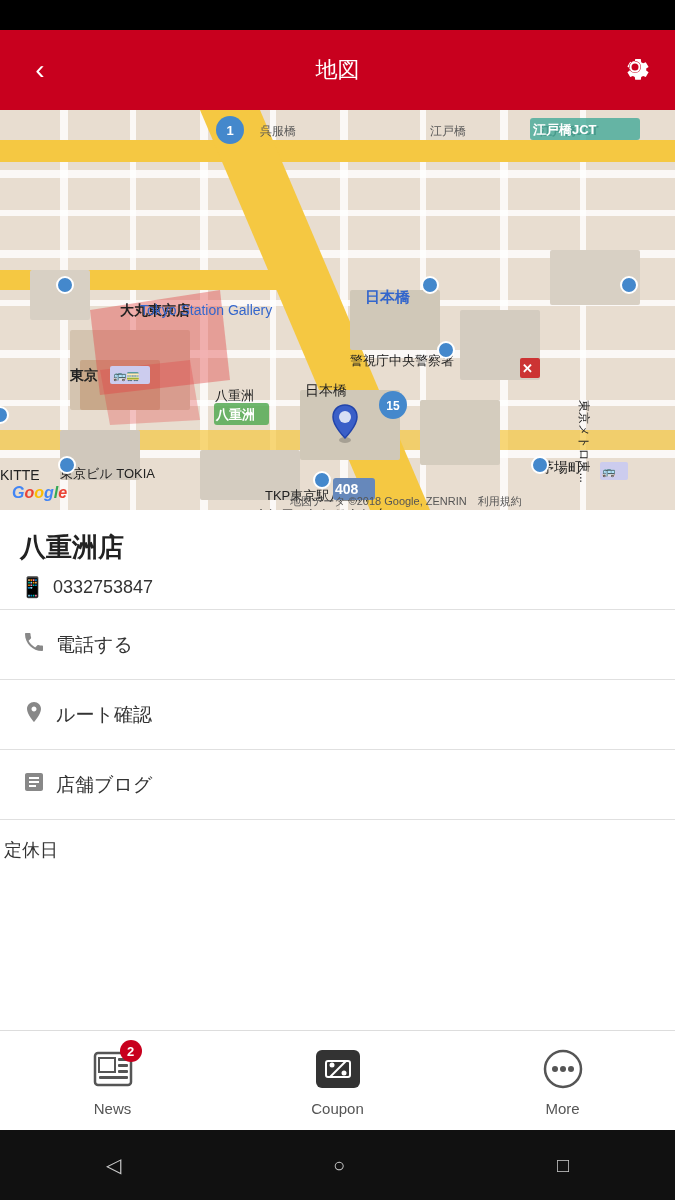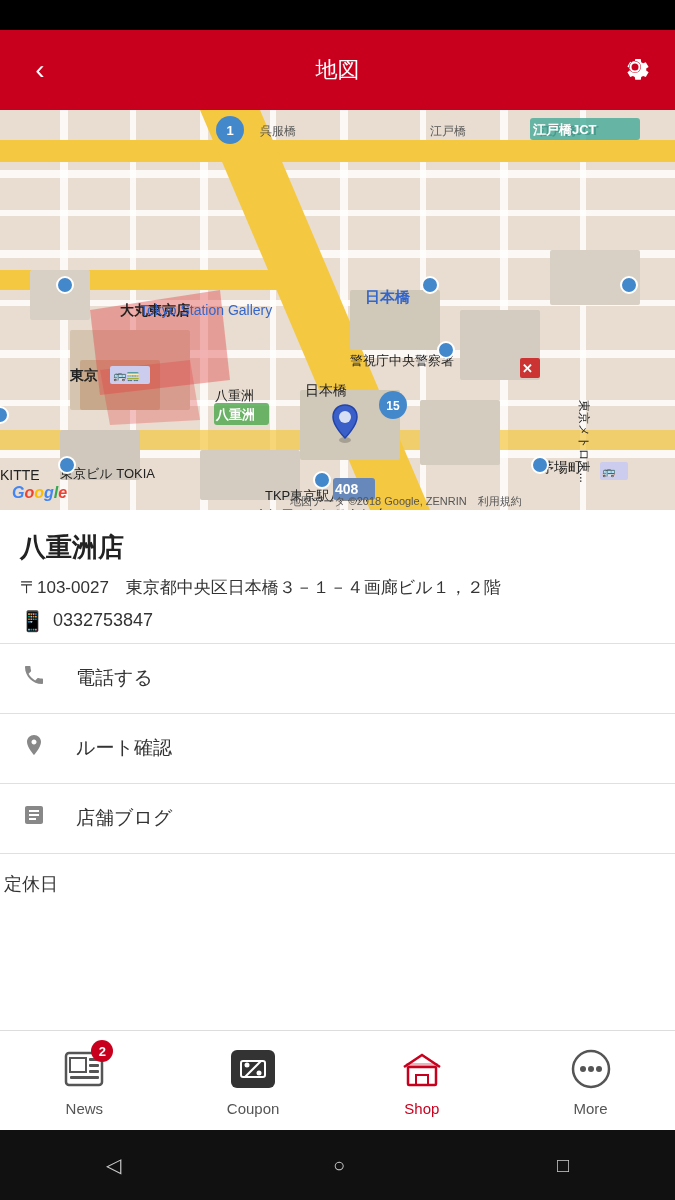--- a/index.html
+++ b/index.html
@@ -90,21 +90,21 @@
     }
 
     
     .action-row {
       display: flex;
       align-items: center;
       padding: 0 20px;
       height: 70px;
       border-bottom: 1px solid #e0e0e0;
       cursor: pointer;
-      gap: 28px;
+      gap: 8px;
     }
     .action-icon {
       font-size: 22px;
       color: #888;
       width: 28px;
       text-align: center;
     }
     .action-label {
       font-size: 19px;
       color: #333;
@@ -321,23 +321,20 @@
     <text x="12" y="388" fill="#555" font-size="16" font-family="sans-serif" font-style="italic" font-weight="bold">
       <tspan fill="#4285F4">G</tspan><tspan fill="#EA4335">o</tspan><tspan fill="#FBBC05">o</tspan><tspan fill="#4285F4">g</tspan><tspan fill="#34A853">l</tspan><tspan fill="#EA4335">e</tspan>
     </text>
 
     <text x="290" y="395" fill="#555" font-size="11" font-family="sans-serif">地図データ ©2018 Google, ZENRIN　利用規約</text>
   </svg>
 </div>
 
 <div class="store-info">
   <div class="store-name">八重洲店</div>
-  <div class="store-address">
-    <span>〒103-0027</span>　<span>東京都中央区日本橋３－１－４画廊ビル１，２階</span>
-  </div>
   <div class="store-phone">
     <span class="phone-icon">📱</span>
     <span>0332753847</span>
   </div>
 </div>
 
 <div class="action-row">
   <span class="action-icon">
     <svg width="24" height="24" viewBox="0 0 24 24" fill="#888">
       <path d="M6.6 10.8c1.4 2.8 3.8 5.1 6.6 6.6l2.2-2.2c.3-.3.7-.4 1-.2 1.1.4 2.3.6 3.6.6.6 0 1 .4 1 1V20c0 .6-.4 1-1 1-9.4 0-17-7.6-17-17 0-.6.4-1 1-1h3.5c.6 0 1 .4 1 1 0 1.3.2 2.5.6 3.6.1.3 0 .7-.2 1L6.6 10.8z"></path>
@@ -393,34 +390,20 @@
           <line x1="6" y1="22" x2="22" y2="6" stroke="white" stroke-width="2"></line>
           <circle cx="8" cy="10" r="2.5" fill="white"></circle>
           <circle cx="20" cy="18" r="2.5" fill="white"></circle>
         </svg>
       </div>
     </div>
     <span class="nav-label">Coupon</span>
   </div>
 
 
-  <div class="nav-item">
-    <div class="nav-icon-wrap">
-      <svg width="44" height="40" viewBox="0 0 44 40" fill="none">
-
-        <rect x="8" y="18" width="28" height="18" rx="1" stroke="#c8001e" stroke-width="2.5" fill="none"></rect>
-        <rect x="16" y="26" width="12" height="10" stroke="#c8001e" stroke-width="2" fill="none"></rect>
-
-        <path d="M4 18 L22 6 L40 18" stroke="#c8001e" stroke-width="2.5" fill="none"></path>
-
-        <rect x="6" y="14" width="32" height="5" rx="1" fill="#c8001e" opacity="0.3"></rect>
-      </svg>
-    </div>
-    <span class="nav-label active">Shop</span>
-  </div>
 
   <div class="nav-item">
     <div class="nav-icon-wrap">
       <svg width="42" height="42" viewBox="0 0 42 42" fill="none">
         <circle cx="21" cy="21" r="18" stroke="#555" stroke-width="2.5" fill="none"></circle>
         <circle cx="13" cy="21" r="3" fill="#555"></circle>
         <circle cx="21" cy="21" r="3" fill="#555"></circle>
         <circle cx="29" cy="21" r="3" fill="#555"></circle>
       </svg>
     </div>

